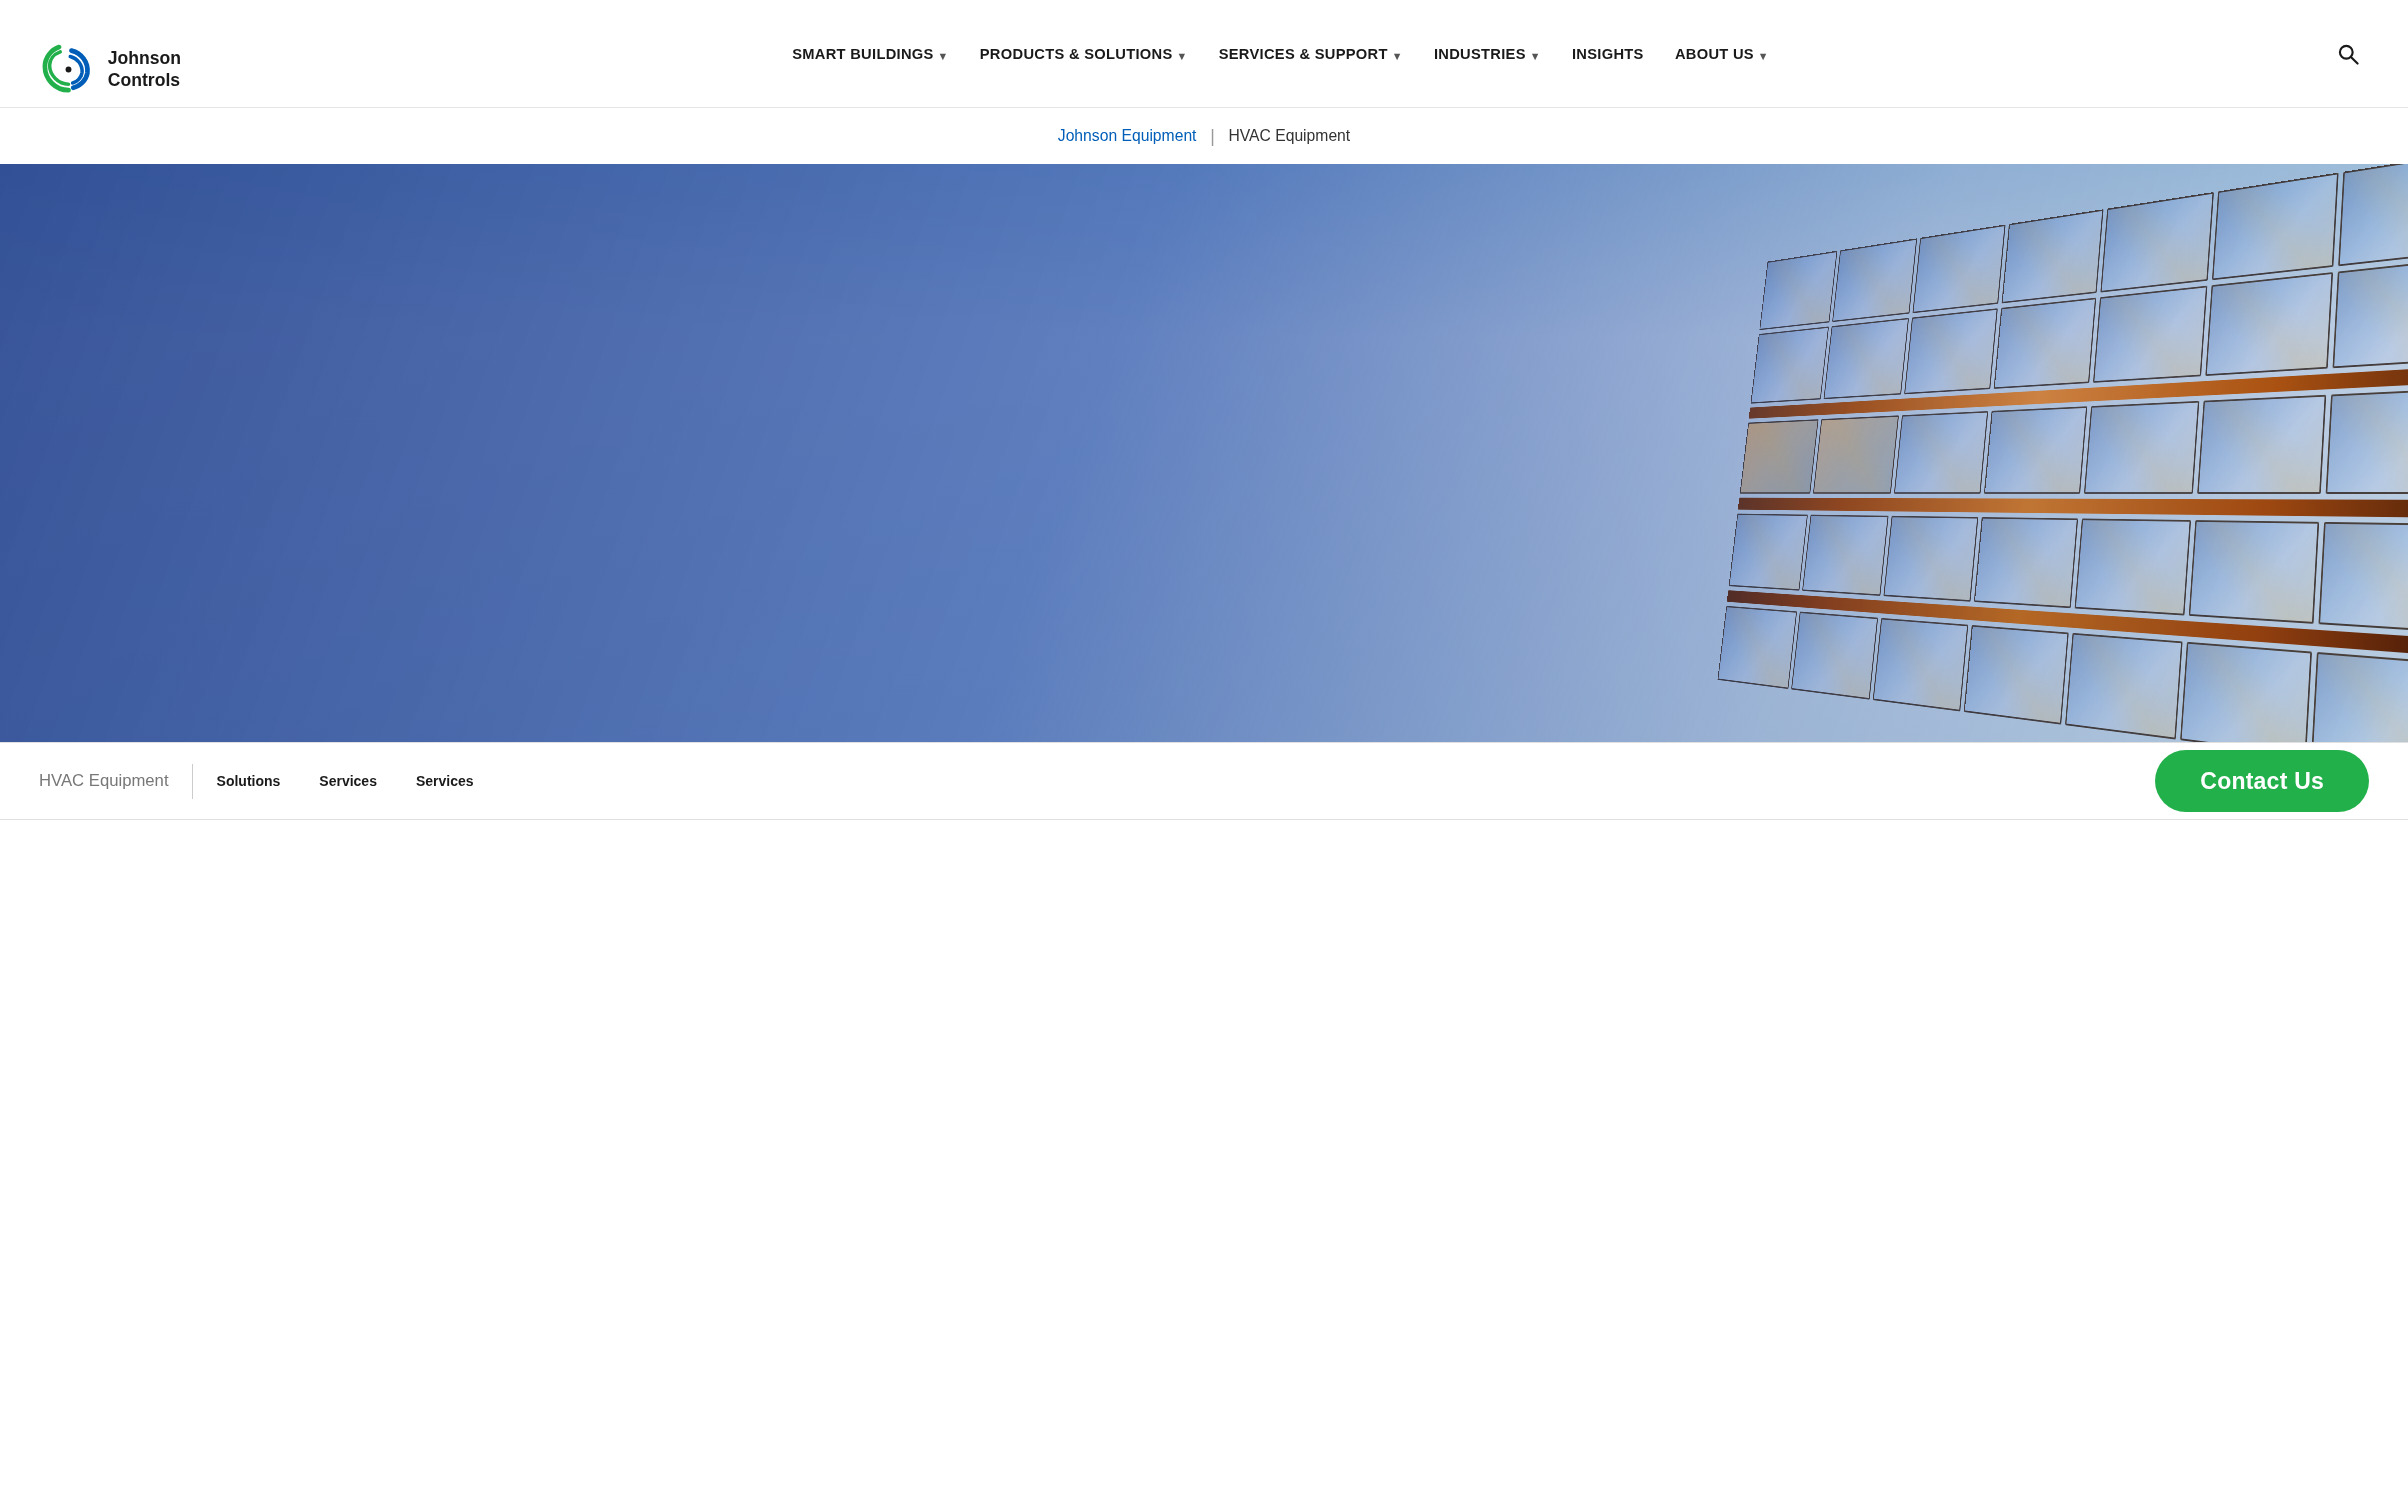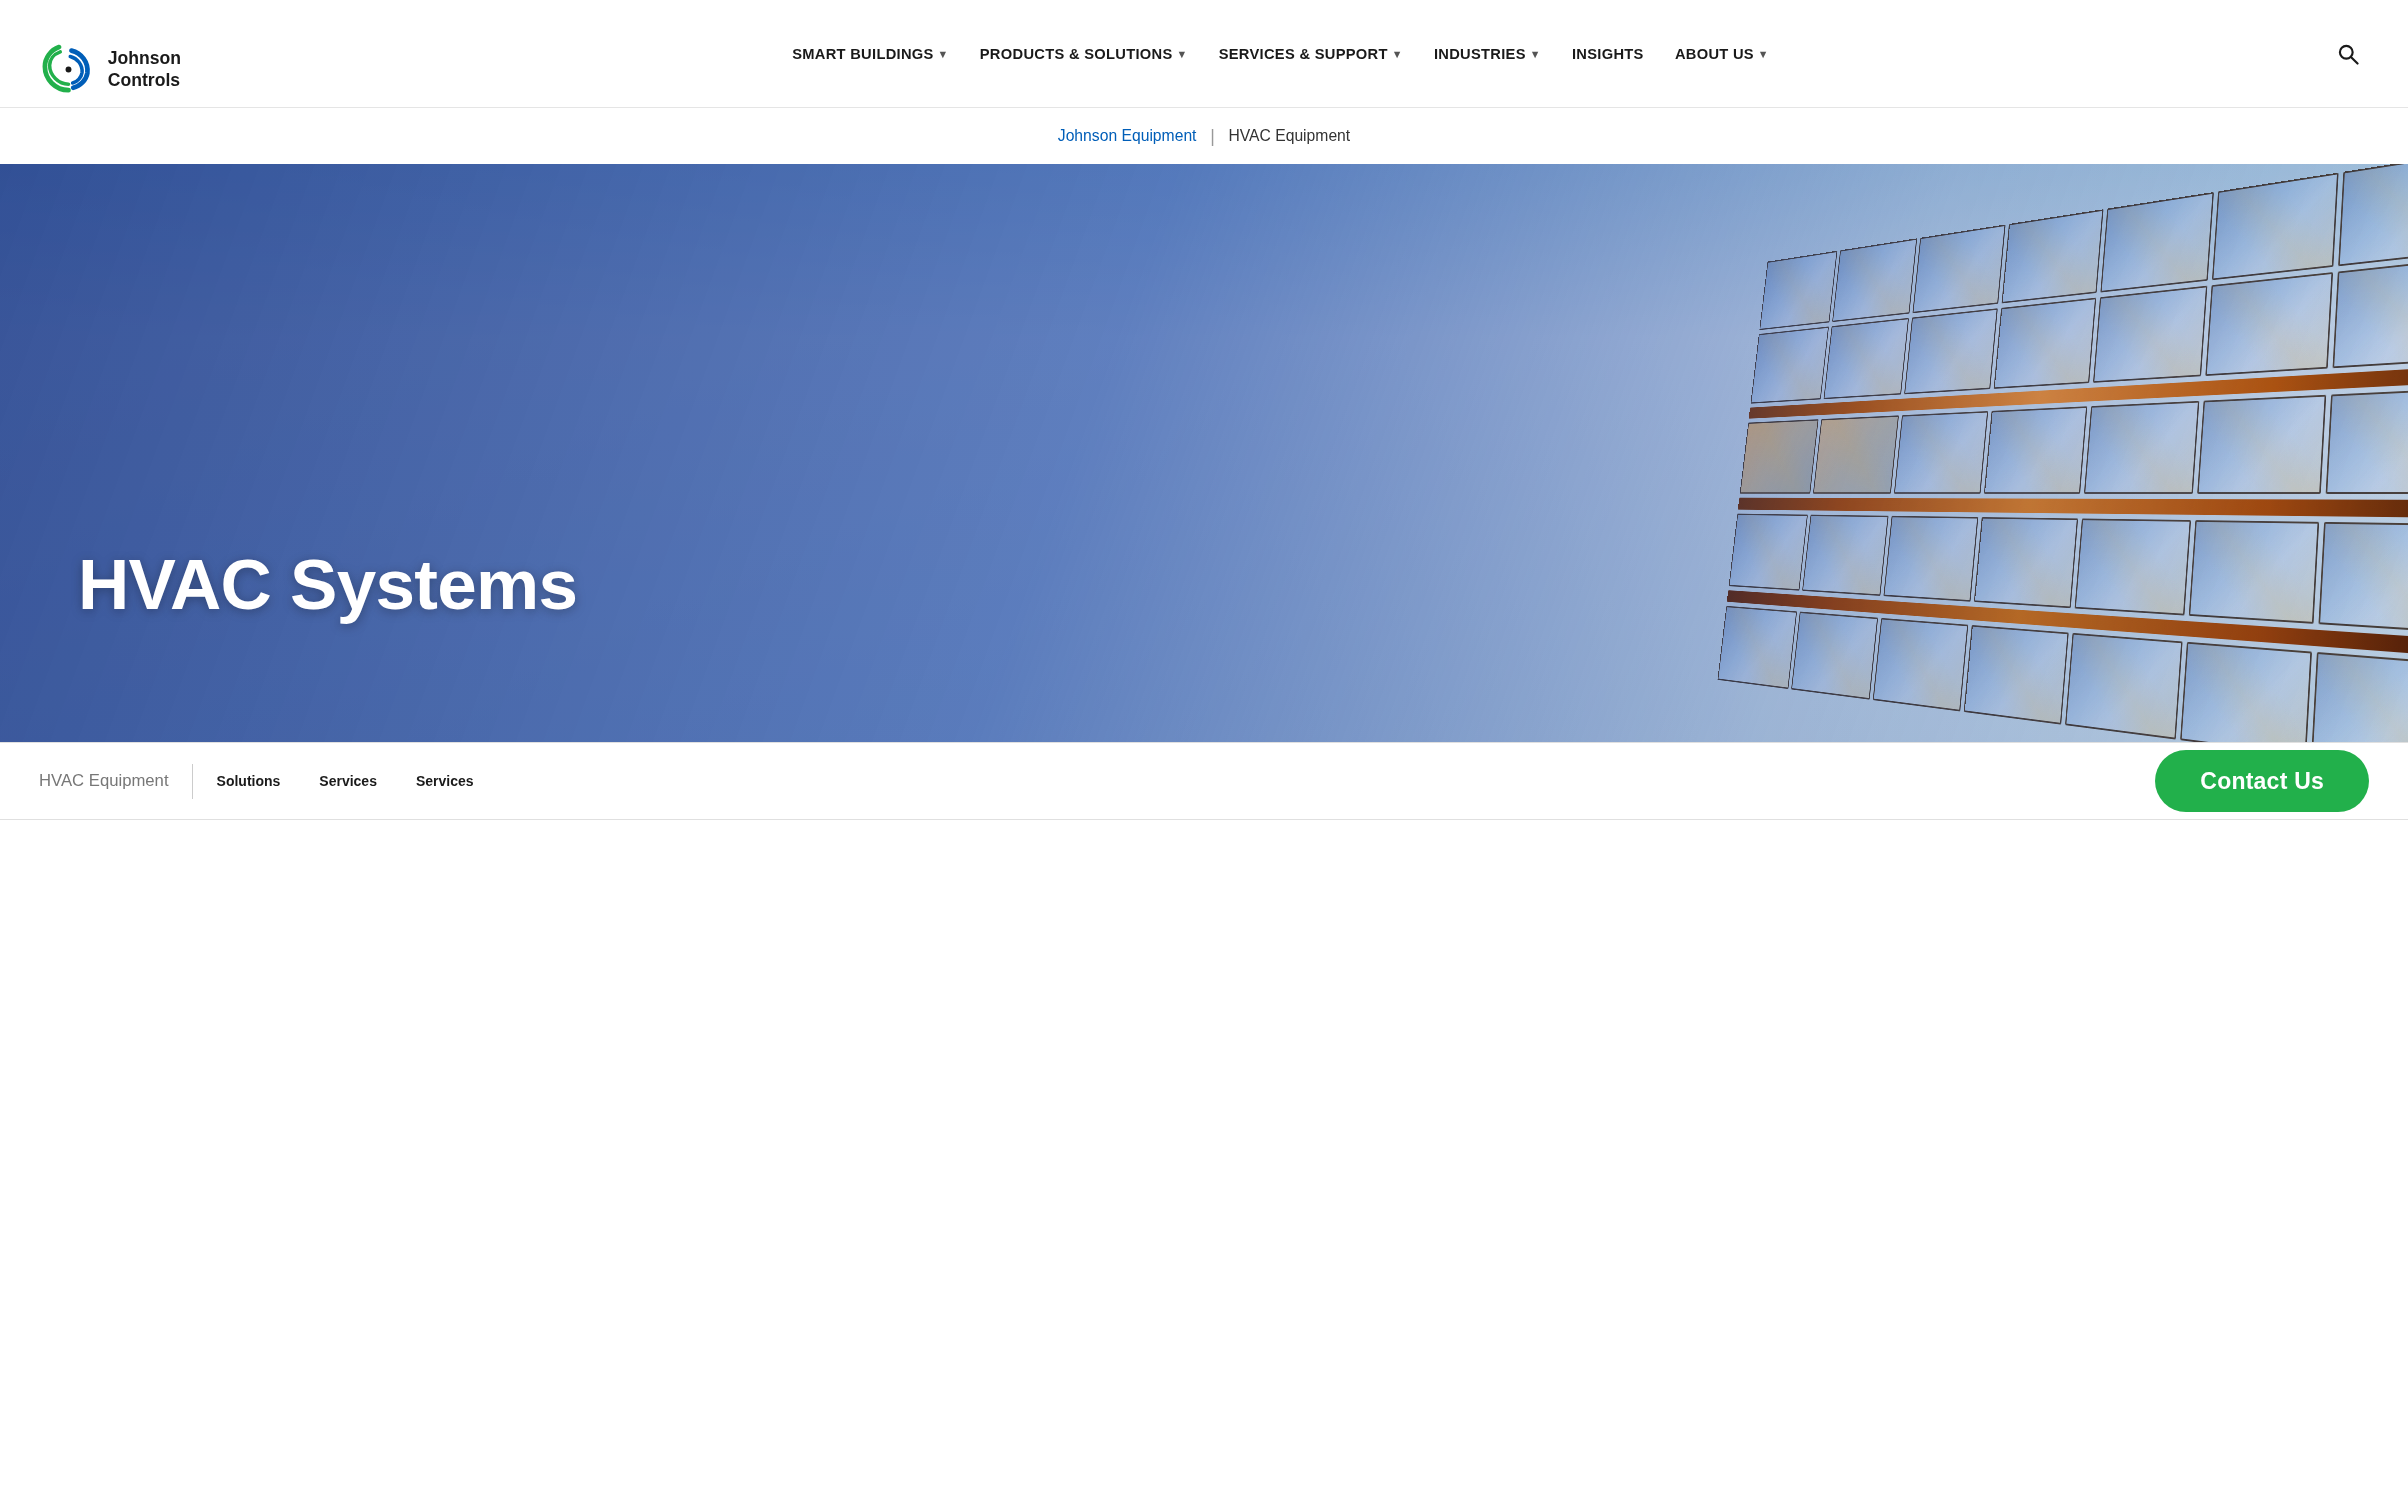--- a/index.html
+++ b/index.html
@@ -48,21 +48,21 @@
     nav {
       display: flex;
       align-items: center;
       gap: 3.9px;
       flex: 1;
       justify-content: center;
     }
 
     .nav-item {
       display: flex;
-      align-items: center;
+      align-items: flex-end;
       gap: 3.9px;
       padding: 7.8px 13.7px;
       cursor: pointer;
       white-space: nowrap;
       font-size: 14.7px;
       font-weight: 600;
       color: #1a1a1a;
       text-transform: uppercase;
       letter-spacing: 0.02em;
     }
@@ -372,21 +372,20 @@
           <div class="glass-cell"></div>
         <div class="glass-cell"></div>
           <div class="glass-cell"></div>
         <div class="glass-cell"></div>
       </div>
     </div>
   </div>
 
   <div class="hero-bg"></div>
 
-  <h1 class="hero-title">HVAC Systems</h1>
 </section>
 
 <div class="secondary-nav">
   <span class="sec-label">HVAC Equipment</span>
   <div class="sec-divider"></div>
   <div class="sec-nav-items">
     <a class="sec-nav-item" href="#">Solutions</a>
     <a class="sec-nav-item" href="#">Services</a>
     <a class="sec-nav-item" href="#">Services</a>
   </div>

